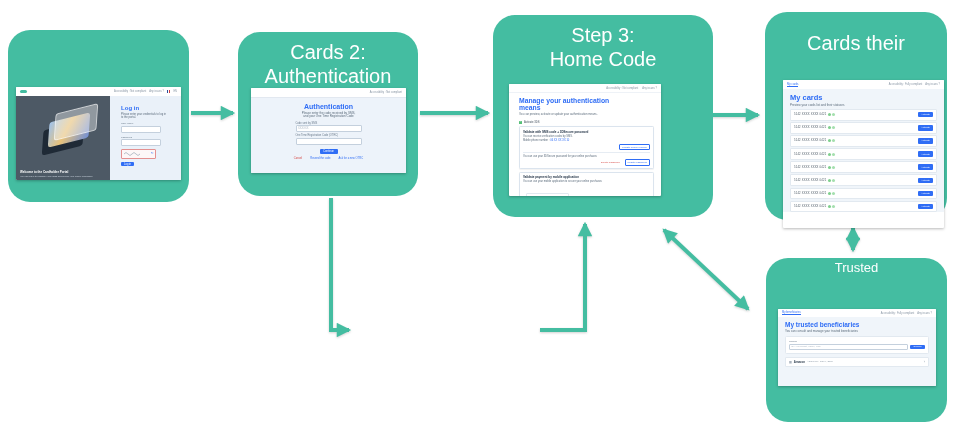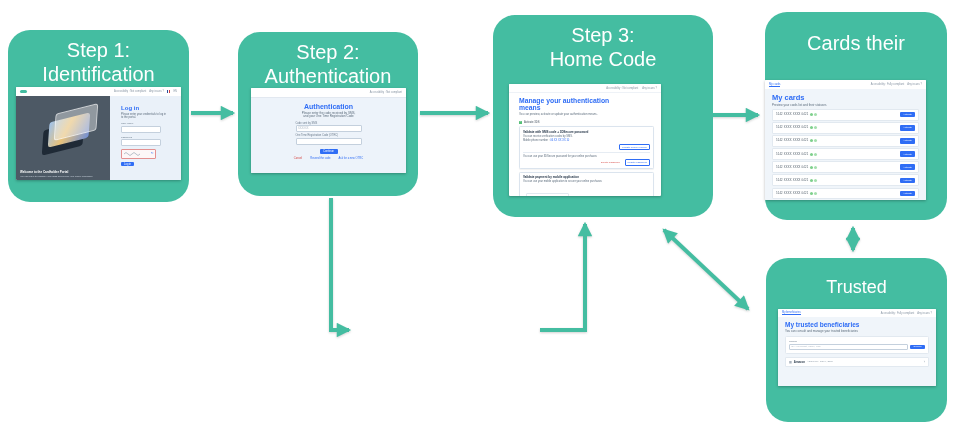--- a/index.html
+++ b/index.html
@@ -2,36 +2,36 @@
 <html><head>
 <meta charset="utf-8">
 <style>
   html,body{margin:0;padding:0;background:#fff;}
   .canvas{position:relative;width:956px;height:423px;background:#fff;
           font-family:"Liberation Sans",sans-serif;overflow:hidden;}
   .arrows{position:absolute;left:0;top:0;width:956px;height:423px;pointer-events:none;
           filter:drop-shadow(0 1px 1px rgba(0,0,0,.18));}
   .node{position:absolute;background:#44bda1;border-radius:22px;color:#fff;text-align:center;}
   .node-title{font-size:20px;line-height:1.18;padding-top:9px;font-weight:400;}
-  .pt20{padding-top:20px;} .pt16{padding-top:16px;} .pt5{padding-top:19px;font-size:18px;line-height:1.15;}
+  .pt20{padding-top:20px;} .pt16{padding-top:16px;} .pt5{padding-top:3px;font-size:13px;line-height:1.15;}
   .shot{position:absolute;background:#fff;box-shadow:0 1px 3px rgba(0,0,0,.28);
         text-align:left;color:#44525f;overflow:hidden;border-radius:1px;}
   .tiny{font-size:2.6px;color:#8a97a5;white-space:nowrap;}
   .blue{color:#2f6df5;} .red{color:#d64541;} .mla{margin-left:auto;}
   
   #n-step1{left:8px;top:30px;width:181px;height:172px;}
   #n-step2{left:238px;top:32px;width:180px;height:164px;}
   #n-step3{left:493px;top:15px;width:220px;height:202px;}
   #n-cards{left:765px;top:12px;width:182px;height:208px;}
   #n-wizard{left:355px;top:272px;width:183px;height:117px;}
   #n-trusted{left:766px;top:258px;width:181px;height:164px;}
   .s1shot{left:8px;top:57px;width:165px;height:93px;}
   .s2shot{left:13px;top:56px;width:155px;height:85px;}
   .s3shot{left:16px;top:69px;width:152px;height:112px;}
-  .s4shot{left:0;top:68px;width:161px;height:120px;}
+  .s4shot{left:18px;top:68px;width:161px;height:148px;}
   .s5shot{left:12px;top:51px;width:158px;height:77px;}
   
   .s1-topbar{height:9px;display:flex;align-items:center;gap:3px;padding:0 4px;background:#fff;}
   .s1-logo{width:7px;height:3.5px;background:#44bda1;border-radius:2px;flex:0 0 auto;}
   .flag{width:3.5px;height:2.5px;background:linear-gradient(90deg,#2b4d9b 33%,#fff 33% 66%,#d63c3c 66%);flex:0 0 auto;}
   .s1-body{display:flex;height:84px;}
   .s1-left{width:57%;background:#4d5965;position:relative;overflow:hidden;}
   .cardrect{position:absolute;width:42px;height:24px;border-radius:3px;transform:rotate(-14deg) skewX(-18deg);}
   .cr1{left:26px;top:30px;background:#1f2a36;}
   .cr2{left:32px;top:22px;background:linear-gradient(120deg,#9fc3ee,#e8c27a 45%,#6f8fd8);}
@@ -126,24 +126,20 @@
       <line x1="420" y1="113" x2="488" y2="113" marker-end="url(#ah)"></line>
       <polyline points="331,198 331,330 349,330" marker-end="url(#ah)"></polyline>
       <polyline points="540,330 585,330 585,224" marker-end="url(#ah)"></polyline>
       <line x1="684" y1="115" x2="758" y2="115" marker-start="url(#ah)" marker-end="url(#ah)"></line>
       <line x1="664" y1="230" x2="748" y2="309" marker-start="url(#ah)" marker-end="url(#ah)"></line>
       <line x1="853" y1="228" x2="853" y2="250" marker-start="url(#ah)" marker-end="url(#ah)"></line>
     </g>
   </svg>
 
   <div class="node" id="n-step1">
-    <div class="node-title">
-      <div>Step 1:</div>
-      <div>Identification</div>
-    </div>
     <div class="shot s1shot">
       <div class="s1-topbar">
         <span class="s1-logo"></span>
         <span class="tiny mla">Accessibility : Not compliant</span>
         <span class="tiny">Any issues ?</span>
         <span class="flag"></span>
         <span class="tiny">EN</span>
       </div>
       <div class="s1-body">
         <div class="s1-left">
@@ -169,21 +165,21 @@
             <span class="s1-refresh">↻</span>
           </div>
           <div class="s1-btn">Log in</div>
         </div>
       </div>
     </div>
   </div>
 
   <div class="node" id="n-step2">
     <div class="node-title">
-      <div>Step 2:</div>
+      <div>Cards 2:</div>
       <div>Authentication</div>
     </div>
     <div class="shot s2shot">
       <div class="s2-top">
         <span class="tiny">Accessibility : Not compliant</span>
       </div>
       <div class="s2-main">
         <div class="s2-h">Authentication</div>
         <div class="s2-desc">
           <div>Please enter the code received by SMS,</div>

